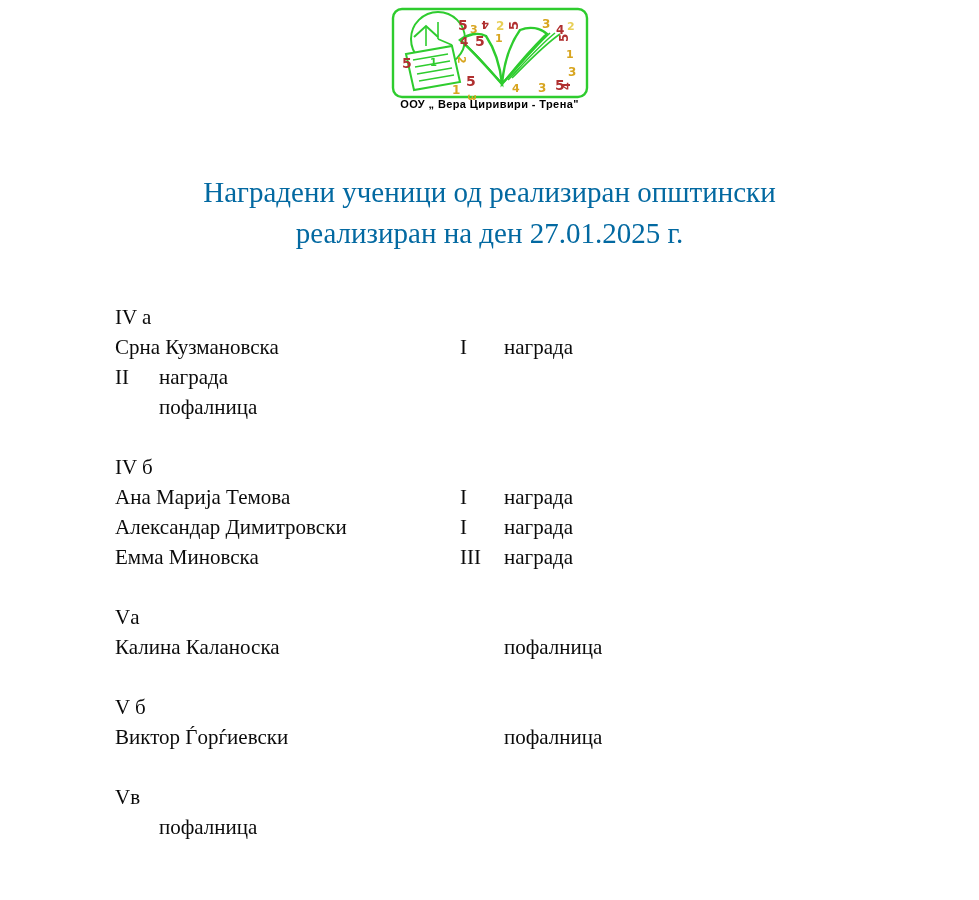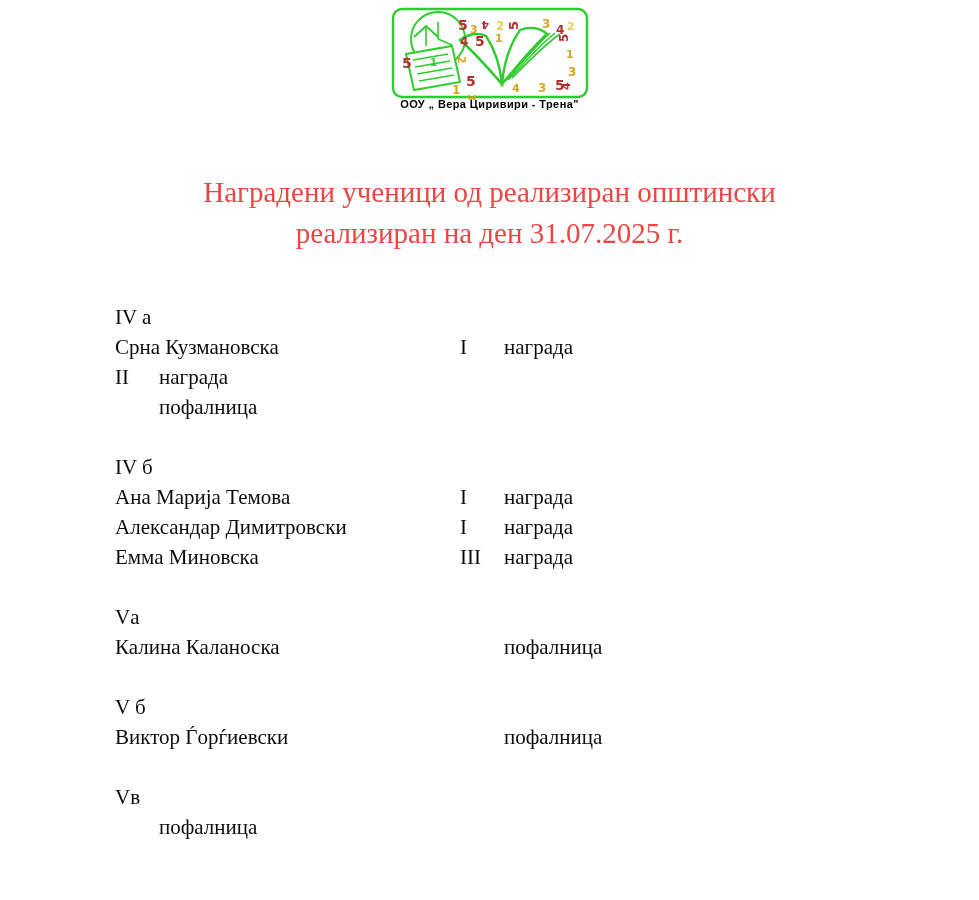--- a/index.html
+++ b/index.html
@@ -46,21 +46,21 @@
   }
 
   
   .title {
     margin: 0;
     padding: 0 70px;
     text-align: center;
     font-weight: normal;
     font-size: 29px;
     line-height: 41px;
-    color: #ef4444;
+    color: #0369a1;
     margin-top: 62px;
   }
   .title-line { display: block; white-space: pre; }
 
   
   .list {
     margin-top: 48px;
     padding-left: 115px;
   }
   .group { margin-bottom: 30px; }
@@ -143,21 +143,21 @@
           <text x="40" y="60" font-size="10" fill="#2ecc2e">1</text>
         </g>
       </svg>
     </div>
     <div class="logo-caption">ООУ „ Вера Циривири - Трена"</div>
   </div>
 </div>
 
 <h1 class="title">
   <span class="title-line">Наградени ученици од реализиран општински</span>
-  <span class="title-line">реализиран на ден 31.07.2025 г.</span>
+  <span class="title-line">реализиран на ден 27.01.2025 г.</span>
 </h1>
 
 <div class="list">
 
 <div class="group">
       <div class="group-head">IV a</div>
       <div class="row"><span class="row-name">Срна Кузмановска</span><span class="row-award"><span class="award-place">I</span><span class="award-text">награда</span></span></div>
       <div class="row"><span class="row-award"><span class="award-place">II</span><span class="award-text">награда</span></span></div>
       <div class="row"><span class="row-award"><span class="award-place"></span><span class="award-text">пофалница</span></span></div>
     </div>

